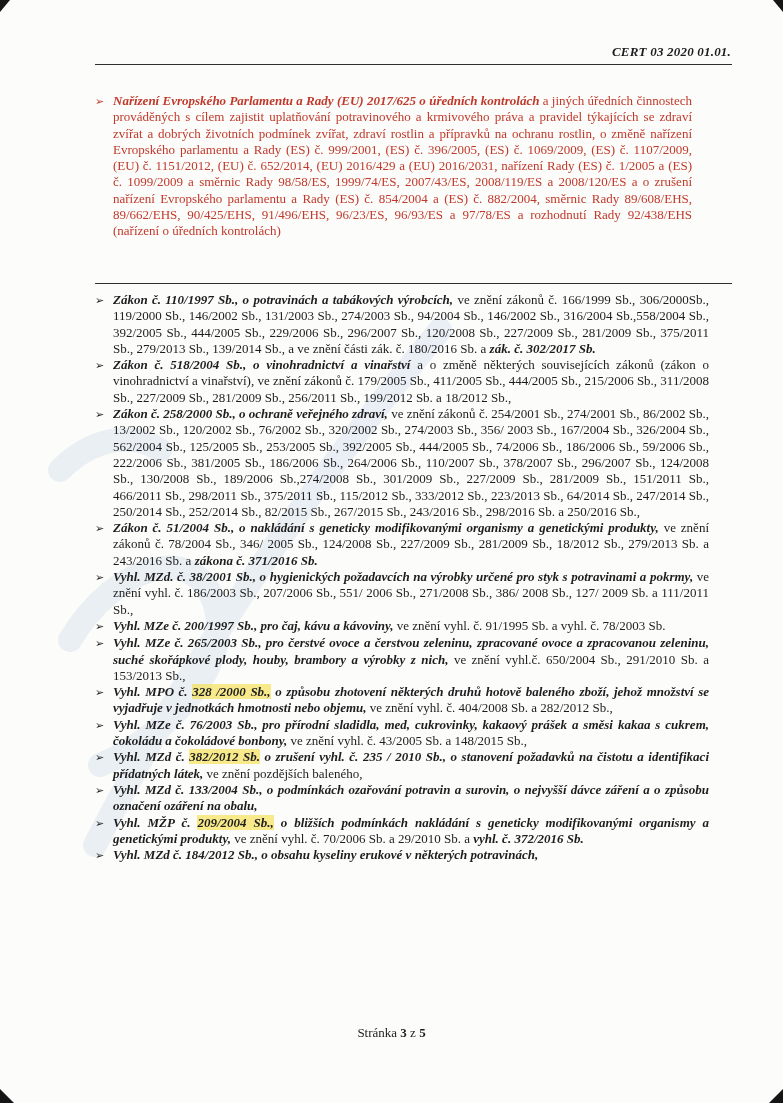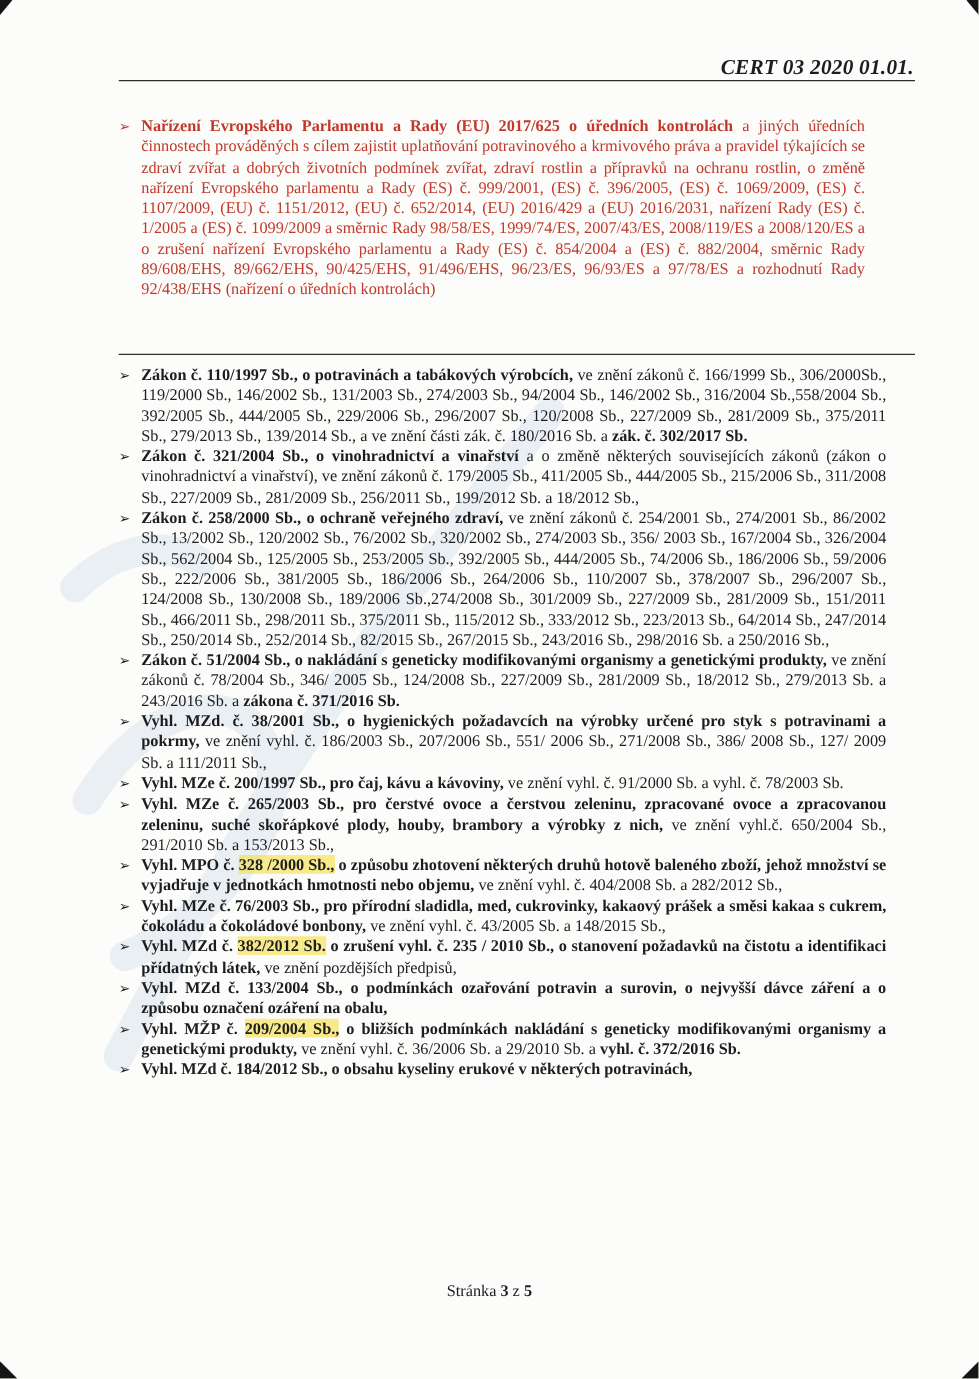--- a/index.html
+++ b/index.html
@@ -5,37 +5,37 @@
   html,body { margin:0; padding:0; }
   body {
     width:783px; height:1103px; position:relative; overflow:hidden;
     background:#fcfcfa;
     font-family:"Liberation Serif", serif;
     color:#1d1d1f;
   }
   .watermark { position:absolute; inset:0; pointer-events:none; }
   .header {
     position:absolute; top:44px; right:52px;
-    font-size:17px; font-style:italic; font-weight:600; letter-spacing:.2px;
+    font-size:13px; font-style:italic; font-weight:600; letter-spacing:.2px;
   }
   .rule { position:absolute; left:95px; width:637px; border-top:1.5px solid #2e2e2e; }
   .rule-top { top:64px; }
   .rule-mid { top:283px; }
   .red-section {
     position:absolute; top:93px; left:95px; width:597px;
     color:#c0392b;
   }
   .main-section { position:absolute; top:292px; left:95px; width:614px; }
   .item { display:flex; font-size:13px; line-height:16.3px; text-align:justify; }
   .marker {
     flex:0 0 18px; font-size:11px; padding-top:1px;
     font-family:"DejaVu Sans", sans-serif;
   }
   .body { flex:1; }
-  .bold { font-weight:bold; }
+  .bold { font-weight:bold;font-style:italic; }
   .hl { background:rgba(246,222,70,.62); }
   .footer {
     position:absolute; top:1025px; left:0; width:100%;
     text-align:center; font-size:13px;
   }
   .corner { position:absolute; background:#161616; }
   .c-tl { top:0; left:0; width:10px; height:12px; clip-path:polygon(0 0,100% 0,0 100%); }
   .c-tr { top:0; right:0; width:10px; height:12px; clip-path:polygon(0 0,100% 0,100% 100%); }
   .c-bl { bottom:0; left:0; width:14px; height:14px; clip-path:polygon(0 0,0 100%,100% 100%); }
   .c-br { bottom:0; right:0; width:14px; height:14px; clip-path:polygon(100% 0,100% 100%,0 100%); }
@@ -68,61 +68,61 @@
 
 <div class="rule rule-mid"></div>
 
 <div class="main-section">
     <div class="item">
       <span class="marker">➢</span>
       <span class="body"><span class="bold">Zákon č. 110/1997 Sb., o potravinách a tabákových výrobcích,</span><span> ve znění zákonů č. 166/1999 Sb., 306/2000Sb., 119/2000 Sb., 146/2002 Sb., 131/2003 Sb., 274/2003 Sb., 94/2004 Sb., 146/2002 Sb., 316/2004 Sb.,558/2004 Sb., 392/2005 Sb., 444/2005 Sb., 229/2006 Sb., 296/2007 Sb., 120/2008 Sb., 227/2009 Sb., 281/2009 Sb., 375/2011 Sb., 279/2013 Sb., 139/2014 Sb., a ve znění části zák. č. 180/2016 Sb. a </span><span class="bold">zák. č. 302/2017 Sb.</span></span>
     </div>
     <div class="item">
       <span class="marker">➢</span>
-      <span class="body"><span class="bold">Zákon č. 321/2004 Sb., o vinohradnictví a vinařství</span><span> a o změně některých souvisejících zákonů (zákon o vinohradnictví a vinařství), ve znění zákonů č. 179/2005 Sb., 411/2005 Sb., 444/2005 Sb., 215/2006 Sb., 311/2008 Sb., 227/2009 Sb., 281/2009 Sb., 256/2011 Sb., 199/2012 Sb. a 18/2012 Sb.,</span></span>
+      <span class="body"><span class="bold">Zákon č. 518/2004 Sb., o vinohradnictví a vinařství</span><span> a o změně některých souvisejících zákonů (zákon o vinohradnictví a vinařství), ve znění zákonů č. 179/2005 Sb., 411/2005 Sb., 444/2005 Sb., 215/2006 Sb., 311/2008 Sb., 227/2009 Sb., 281/2009 Sb., 256/2011 Sb., 199/2012 Sb. a 18/2012 Sb.,</span></span>
     </div>
     <div class="item">
       <span class="marker">➢</span>
       <span class="body"><span class="bold">Zákon č. 258/2000 Sb., o ochraně veřejného zdraví,</span><span> ve znění zákonů č. 254/2001 Sb., 274/2001 Sb., 86/2002 Sb., 13/2002 Sb., 120/2002 Sb., 76/2002 Sb., 320/2002 Sb., 274/2003 Sb., 356/ 2003 Sb., 167/2004 Sb., 326/2004 Sb., 562/2004 Sb., 125/2005 Sb., 253/2005 Sb., 392/2005 Sb., 444/2005 Sb., 74/2006 Sb., 186/2006 Sb., 59/2006 Sb., 222/2006 Sb., 381/2005 Sb., 186/2006 Sb., 264/2006 Sb., 110/2007 Sb., 378/2007 Sb., 296/2007 Sb., 124/2008 Sb., 130/2008 Sb., 189/2006 Sb.,274/2008 Sb., 301/2009 Sb., 227/2009 Sb., 281/2009 Sb., 151/2011 Sb., 466/2011 Sb., 298/2011 Sb., 375/2011 Sb., 115/2012 Sb., 333/2012 Sb., 223/2013 Sb., 64/2014 Sb., 247/2014 Sb., 250/2014 Sb., 252/2014 Sb., 82/2015 Sb., 267/2015 Sb., 243/2016 Sb., 298/2016 Sb. a 250/2016 Sb.,</span></span>
     </div>
     <div class="item">
       <span class="marker">➢</span>
       <span class="body"><span class="bold">Zákon č. 51/2004 Sb., o nakládání s geneticky modifikovanými organismy a genetickými produkty,</span><span> ve znění zákonů č. 78/2004 Sb., 346/ 2005 Sb., 124/2008 Sb., 227/2009 Sb., 281/2009 Sb., 18/2012 Sb., 279/2013 Sb. a 243/2016 Sb. a </span><span class="bold">zákona č. 371/2016 Sb.</span></span>
     </div>
     <div class="item">
       <span class="marker">➢</span>
       <span class="body"><span class="bold">Vyhl. MZd. č. 38/2001 Sb., o hygienických požadavcích na výrobky určené pro styk s potravinami a pokrmy,</span><span> ve znění vyhl. č. 186/2003 Sb., 207/2006 Sb., 551/ 2006 Sb., 271/2008 Sb., 386/ 2008 Sb., 127/ 2009 Sb. a 111/2011 Sb.,</span></span>
     </div>
     <div class="item">
       <span class="marker">➢</span>
-      <span class="body"><span class="bold">Vyhl. MZe č. 200/1997 Sb., pro čaj, kávu a kávoviny,</span><span> ve znění vyhl. č. 91/2000 Sb. a vyhl. č. 78/2003 Sb.</span></span>
+      <span class="body"><span class="bold">Vyhl. MZe č. 200/1997 Sb., pro čaj, kávu a kávoviny,</span><span> ve znění vyhl. č. 91/1995 Sb. a vyhl. č. 78/2003 Sb.</span></span>
     </div>
     <div class="item">
       <span class="marker">➢</span>
       <span class="body"><span class="bold">Vyhl. MZe č. 265/2003 Sb., pro čerstvé ovoce a čerstvou zeleninu, zpracované ovoce a zpracovanou zeleninu, suché skořápkové plody, houby, brambory a výrobky z nich,</span><span> ve znění vyhl.č. 650/2004 Sb., 291/2010 Sb. a 153/2013 Sb.,</span></span>
     </div>
     <div class="item">
       <span class="marker">➢</span>
       <span class="body"><span class="bold">Vyhl. MPO č. </span><span class="bold hl">328 /2000 Sb.,</span><span class="bold"> o způsobu zhotovení některých druhů hotově baleného zboží, jehož množství se vyjadřuje v jednotkách hmotnosti nebo objemu,</span><span> ve znění vyhl. č. 404/2008 Sb. a 282/2012 Sb.,</span></span>
     </div>
     <div class="item">
       <span class="marker">➢</span>
       <span class="body"><span class="bold">Vyhl. MZe č. 76/2003 Sb., pro přírodní sladidla, med, cukrovinky, kakaový prášek a směsi kakaa s cukrem, čokoládu a čokoládové bonbony,</span><span> ve znění vyhl. č. 43/2005 Sb. a 148/2015 Sb.,</span></span>
     </div>
     <div class="item">
       <span class="marker">➢</span>
-      <span class="body"><span class="bold">Vyhl. MZd č. </span><span class="bold hl">382/2012 Sb.</span><span class="bold"> o zrušení vyhl. č. 235 / 2010 Sb., o stanovení požadavků na čistotu a identifikaci přídatných látek,</span><span> ve znění pozdějších předpisů,</span></span>
+      <span class="body"><span class="bold">Vyhl. MZd č. </span><span class="bold hl">382/2012 Sb.</span><span class="bold"> o zrušení vyhl. č. 235 / 2010 Sb., o stanovení požadavků na čistotu a identifikaci přídatných látek,</span><span> ve znění pozdějších baleného,</span></span>
     </div>
     <div class="item">
       <span class="marker">➢</span>
       <span class="body"><span class="bold">Vyhl. MZd č. 133/2004 Sb., o podmínkách ozařování potravin a surovin, o nejvyšší dávce záření a o způsobu označení ozáření na obalu,</span></span>
     </div>
     <div class="item">
       <span class="marker">➢</span>
-      <span class="body"><span class="bold">Vyhl. MŽP č. </span><span class="bold hl">209/2004 Sb.,</span><span class="bold"> o bližších podmínkách nakládání s geneticky modifikovanými organismy a genetickými produkty,</span><span> ve znění vyhl. č. 36/2006 Sb. a 29/2010 Sb. a </span><span class="bold">vyhl. č. 372/2016 Sb.</span></span>
+      <span class="body"><span class="bold">Vyhl. MŽP č. </span><span class="bold hl">209/2004 Sb.,</span><span class="bold"> o bližších podmínkách nakládání s geneticky modifikovanými organismy a genetickými produkty,</span><span> ve znění vyhl. č. 70/2006 Sb. a 29/2010 Sb. a </span><span class="bold">vyhl. č. 372/2016 Sb.</span></span>
     </div>
     <div class="item">
       <span class="marker">➢</span>
       <span class="body"><span class="bold">Vyhl. MZd č. 184/2012 Sb., o obsahu kyseliny erukové v některých potravinách,</span></span>
     </div>
   </div>
 
 <div class="footer">
   <span>Stránka</span>
   <b>3</b>

